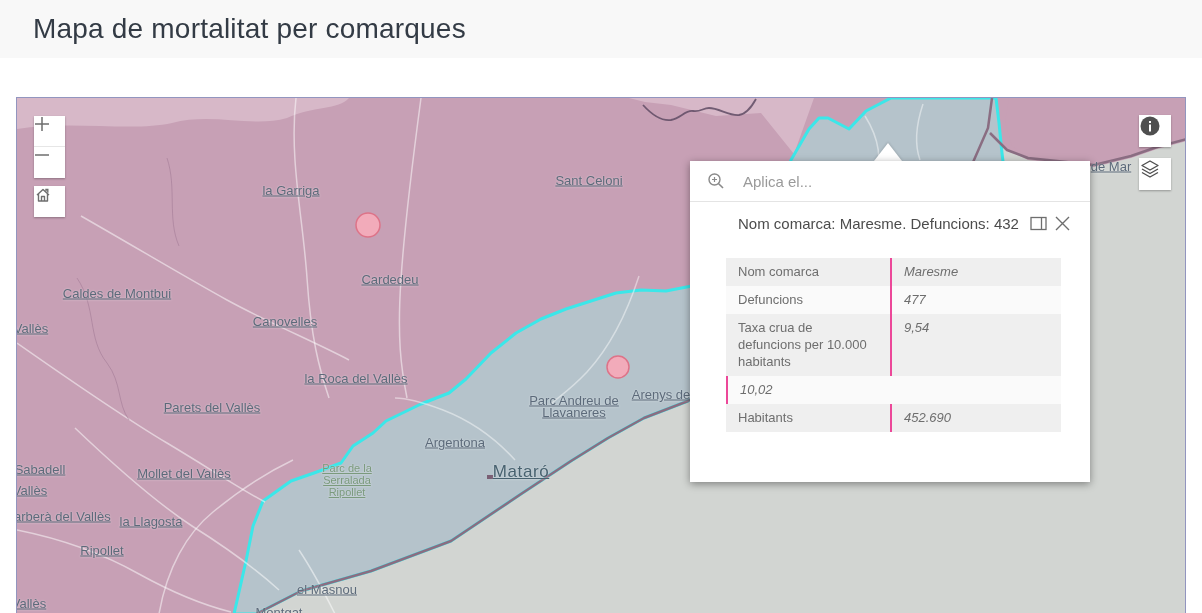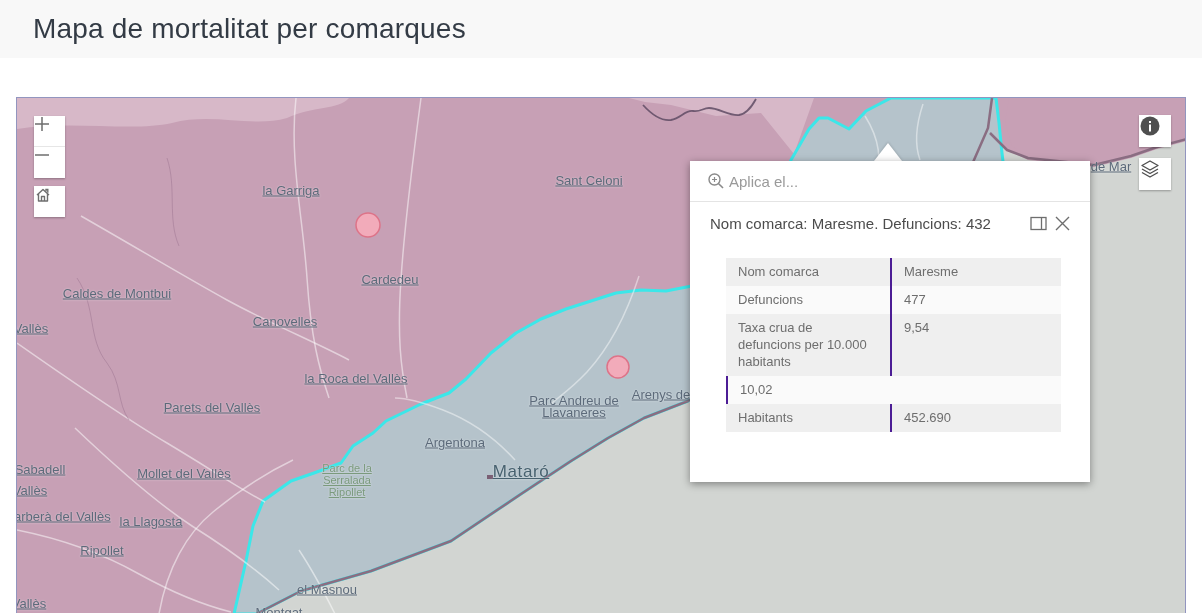--- a/index.html
+++ b/index.html
@@ -37,31 +37,31 @@
   .infobtn{left:1122px;top:17px;width:32px;height:32px;}
   .layersbtn{left:1122px;top:60px;width:32px;height:32px;}
 
   .popup{position:absolute;left:690px;top:161px;width:400px;height:321px;
     background:#fff;box-shadow:0 2px 8px rgba(0,0,0,.4);}
   .pointer{position:absolute;left:874px;top:143px;width:0;height:0;
     border-left:14px solid transparent;border-right:14px solid transparent;
     border-bottom:18px solid #fff;filter:drop-shadow(0 -1px 1px rgba(0,0,0,.15));}
   .popup .searchrow{height:41px;display:flex;align-items:center;
     border-bottom:1px solid #e4e4e4;padding-left:17px;cursor:pointer;}
-  .popup .searchrow .ph{color:#9a9a9a;font-size:15px;margin-left:4px;}
-  .popup .headrow{height:43px;display:flex;align-items:center;padding:0 16px 0 20px;}
+  .popup .searchrow .ph{color:#9a9a9a;font-size:15px;margin-left:18px;}
+  .popup .headrow{height:43px;display:flex;align-items:center;padding:0 16px 0 20px;margin-left:28px;}
   .popup .headrow .ptitle{font-size:15px;color:var(--popup-text);flex:1;}
   .iconbtn{background:none;border:none;cursor:pointer;display:flex;align-items:center;
     justify-content:center;width:24px;height:24px;padding:0;}
   .popup .body{padding:13px 29px 4px 36px;}
   .prow{display:flex;align-items:stretch;font-size:13px;color:var(--table-text);line-height:17px;}
   .prow:nth-child(odd){background:var(--row-alt);}
   .prow:nth-child(even){background:var(--row-light);}
   .prow .lbl{width:164px;padding:5px 12px 6px;}
-  .prow .val{width:171px;padding:5px 12px 6px;border-left:2px solid #4c1d95;}
+  .prow .val{width:171px;padding:5px 12px 6px;border-left:2px solid #ec4899;font-style:italic;}
 </style>
 </head>
 <body>
 
 <div class="page">
 
   <div class="header">
     <h1>Mapa de mortalitat per comarques</h1>
   </div>
 

